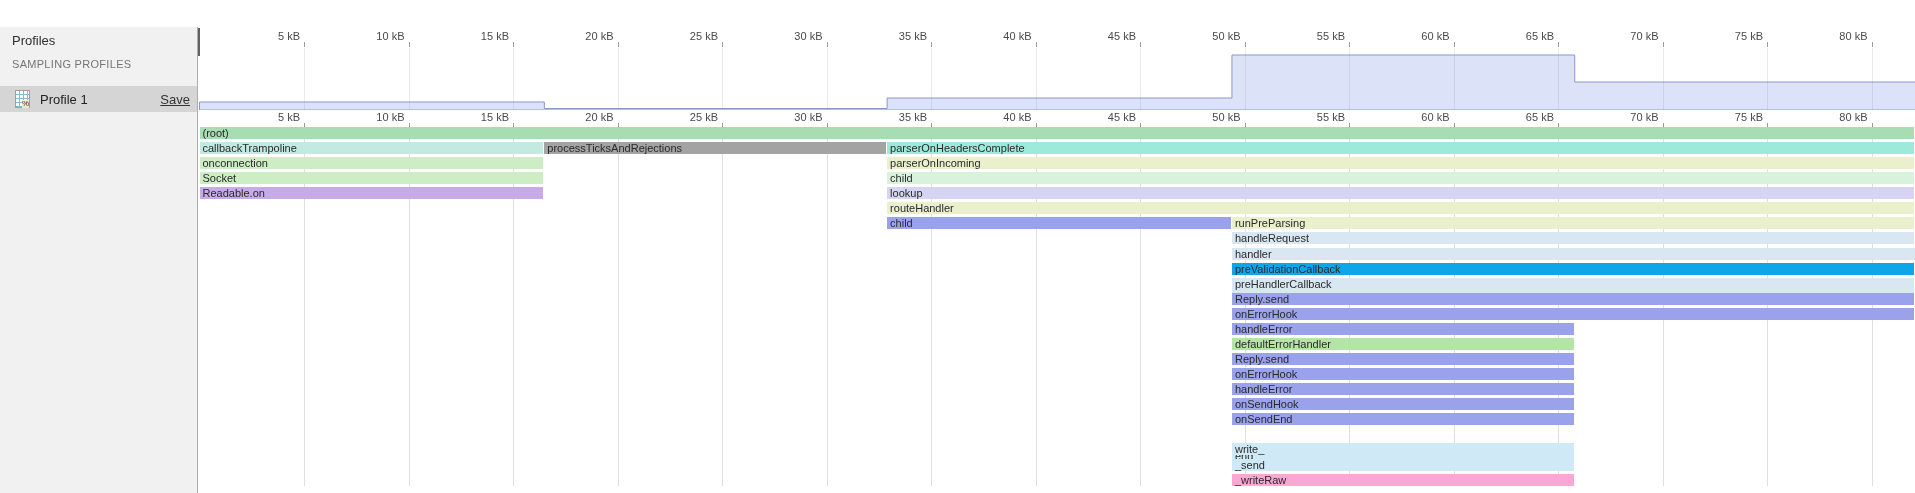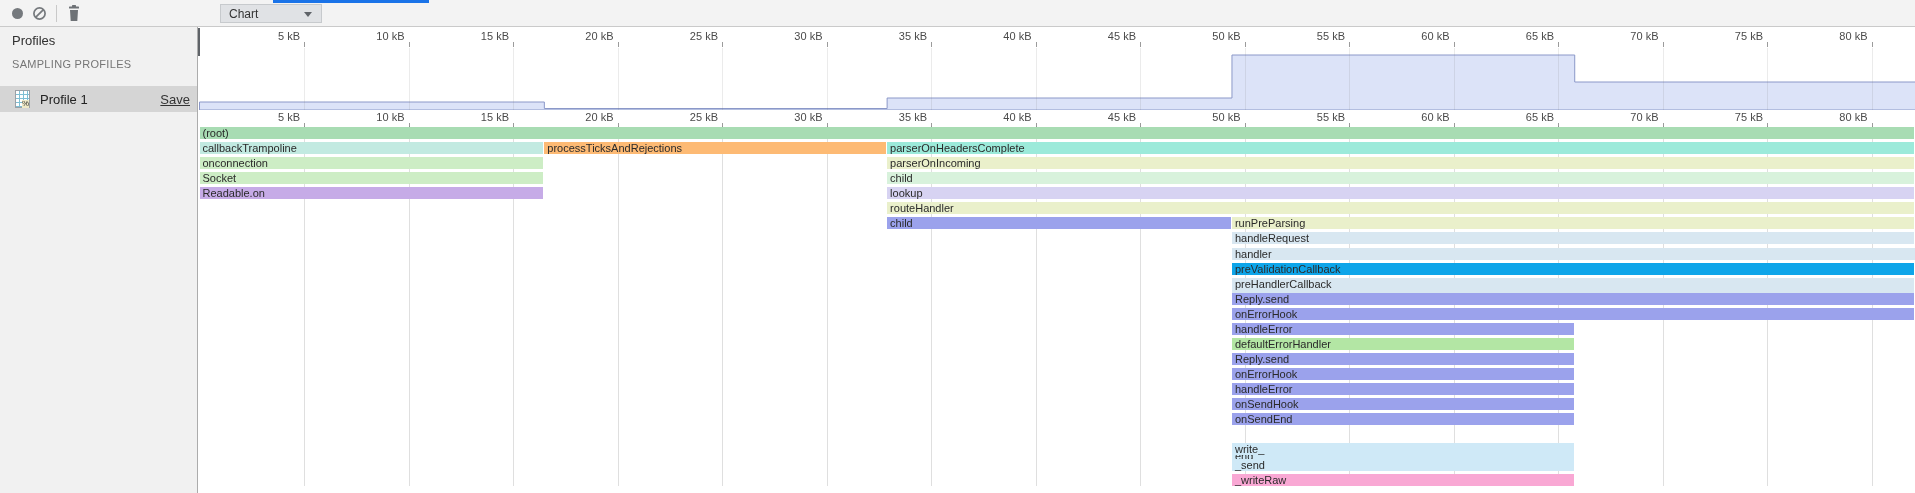--- a/index.html
+++ b/index.html
@@ -52,42 +52,20 @@
   .frame { position:absolute; height:12px; overflow:hidden; white-space:nowrap;
            font-size:11px; color:#2a2a2a; line-height:12px; padding-left:3px; cursor:pointer; }
   .frame.dots { background-image:radial-gradient(rgba(255,255,255,0.55) 1px, transparent 1.2px);
                 background-size:7px 5px; }
 </style>
 </head>
 <body>
 
 <div class="screen">
 
-  <div class="toolbar">
-    <span class="rec-icon"></span>
-    <span class="block-icon">
-      <svg width="15" height="15" viewBox="0 0 15 15">
-        <circle cx="7.5" cy="7.5" r="5.6" fill="none" stroke="#75797d" stroke-width="1.7"></circle>
-        <line x1="3.6" y1="11.4" x2="11.4" y2="3.6" stroke="#75797d" stroke-width="1.7"></line>
-      </svg>
-    </span>
-    <span class="tb-sep"></span>
-    <span class="trash-icon">
-      <svg width="16" height="17" viewBox="0 0 16 17">
-        <rect x="3" y="1.5" width="10" height="2" rx="0.5" fill="#6e7276"></rect>
-        <rect x="6" y="0" width="4" height="2" rx="0.5" fill="#6e7276"></rect>
-        <path d="M4 5 h8 l-0.7 11 h-6.6 Z" fill="#6e7276"></path>
-      </svg>
-    </span>
-    <div class="tab-indicator"></div>
-    <div class="view-select">
-      <span>Chart</span>
-      <span class="caret"></span>
-    </div>
-  </div>
 
   <div class="sidebar">
     <div class="sb-title">Profiles</div>
     <div class="sb-section">SAMPLING PROFILES</div>
     <div class="sb-row">
       <span class="profile-icon">
           <span class="pct">%</span>
         </span>
       <span class="name">Profile 1</span>
       <span class="save">Save</span>
@@ -196,21 +174,21 @@
         <div class="gridline" style="left: 1360px; top: 99px; height: 360px;"></div>
         <div class="ov-grid" style="left: 1360px; top: 21px; height: 62px;"></div>
         <div class="gridline" style="left: 1464.5px; top: 99px; height: 360px;"></div>
         <div class="ov-grid" style="left: 1464.5px; top: 21px; height: 62px;"></div>
         <div class="gridline" style="left: 1569px; top: 99px; height: 360px;"></div>
         <div class="ov-grid" style="left: 1569px; top: 21px; height: 62px;"></div>
         <div class="gridline" style="left: 1673.5px; top: 99px; height: 360px;"></div>
         <div class="ov-grid" style="left: 1673.5px; top: 21px; height: 62px;"></div>
         <div class="frame" style="left: 1.5px; width: 1714.5px; top: 100px; height: 12px; background: rgb(168, 220, 179);"><span>(root)</span></div>
         <div class="frame" style="left: 1.5px; width: 343.85px; top: 115px; height: 12px; background: rgb(194, 234, 225);"><span>callbackTrampoline</span></div>
-        <div class="frame" style="left: 346.35px; width: 341.76px; top: 115px; height: 12px; background: #fdba74;"><span>processTicksAndRejections</span></div>
+        <div class="frame" style="left: 346.35px; width: 341.76px; top: 115px; height: 12px; background: #a3a3a3;"><span>processTicksAndRejections</span></div>
         <div class="frame" style="left: 689.11px; width: 1026.89px; top: 115px; height: 12px; background: rgb(156, 234, 218);"><span>parserOnHeadersComplete</span></div>
         <div class="frame" style="left: 1.5px; width: 343.85px; top: 130px; height: 12px; background: rgb(205, 237, 197);"><span>onconnection</span></div>
         <div class="frame" style="left: 689.11px; width: 1026.89px; top: 130px; height: 12px; background: rgb(234, 240, 203);"><span>parserOnIncoming</span></div>
         <div class="frame" style="left: 1.5px; width: 343.85px; top: 145px; height: 12px; background: rgb(205, 237, 197);"><span>Socket</span></div>
         <div class="frame" style="left: 689.11px; width: 1026.89px; top: 145px; height: 12px; background: rgb(216, 242, 220);"><span>child</span></div>
         <div class="frame" style="left: 1.5px; width: 343.85px; top: 160px; height: 12px; background: rgb(198, 171, 231);"><span>Readable.on</span></div>
         <div class="frame" style="left: 689.11px; width: 1026.89px; top: 160px; height: 12px; background: rgb(215, 211, 242);"><span>lookup</span></div>
         <div class="frame" style="left: 689.11px; width: 1026.89px; top: 175px; height: 12px; background: rgb(234, 240, 203);"><span>routeHandler</span></div>
         <div class="frame dots" style="left: 689.11px; width: 343.85px; top: 190px; height: 12px; background: rgb(155, 162, 236);"><span>child</span></div>
         <div class="frame" style="left: 1033.96px; width: 682.04px; top: 190px; height: 12px; background: rgb(234, 240, 203);"><span>runPreParsing</span></div>

